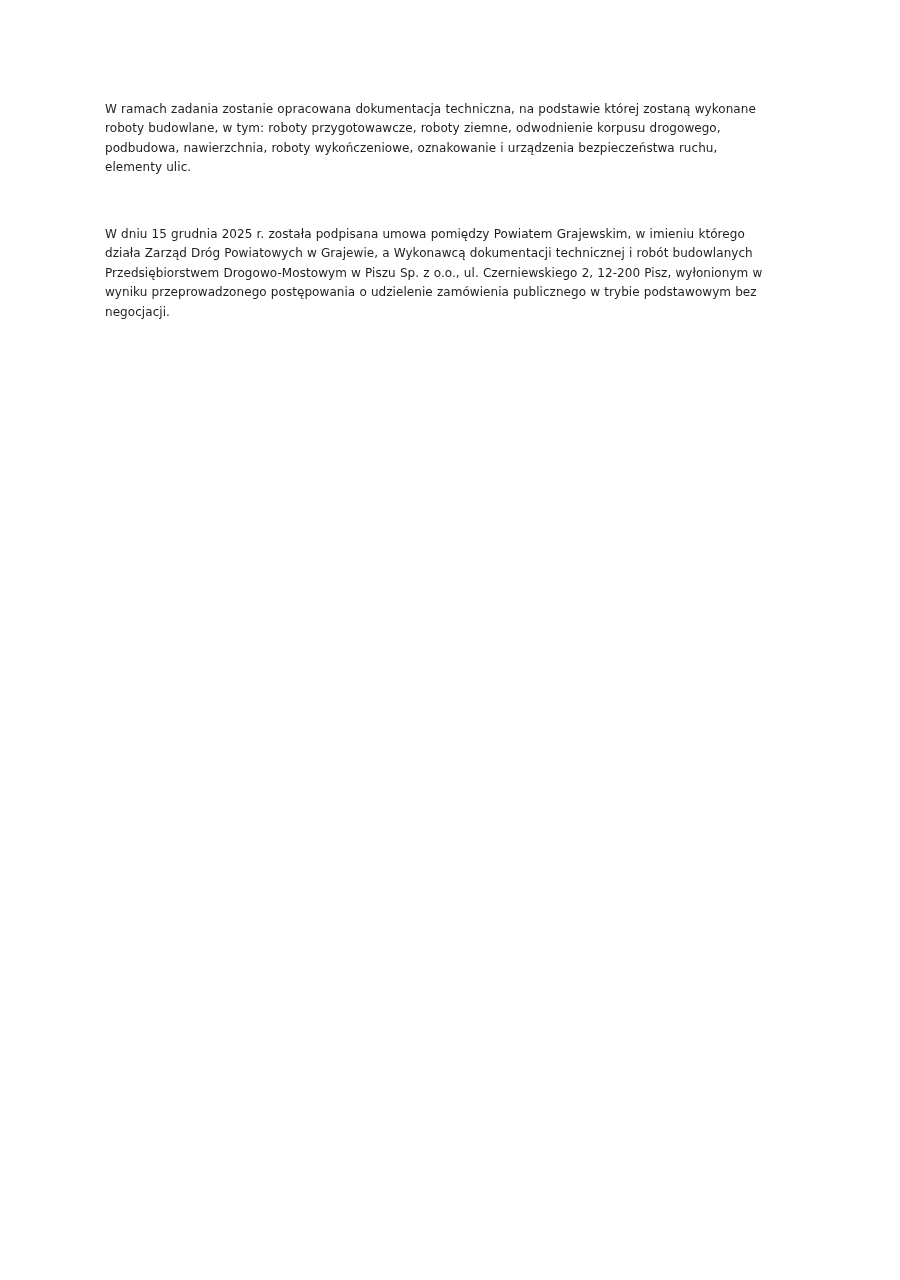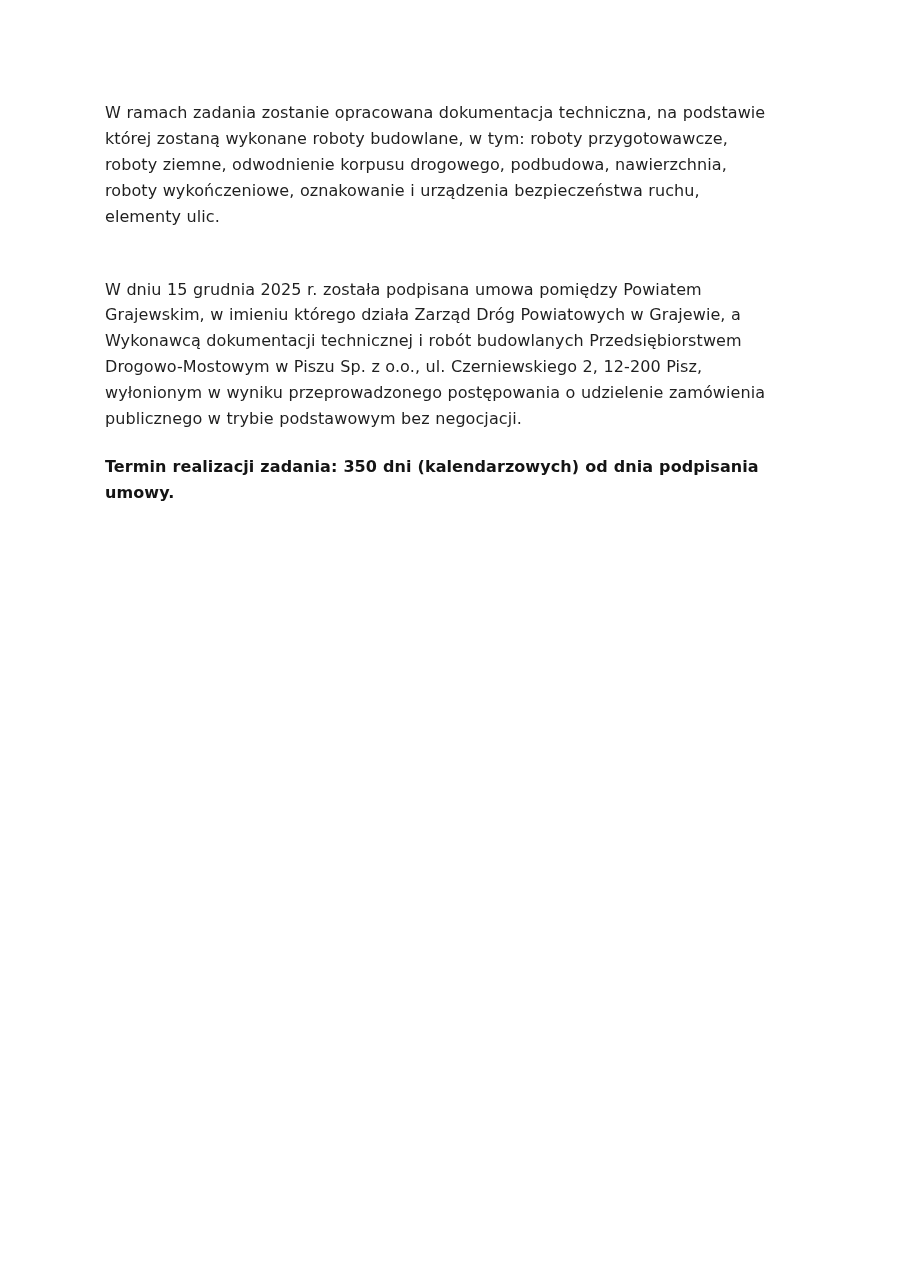--- a/index.html
+++ b/index.html
@@ -24,21 +24,21 @@
     background: #ffffff;
   }
   .content {
     position: absolute;
     left: 105px;
     top: 100px;
     width: 670px;
   }
   p.para {
     margin: 0;
-    font-size: 16px;
+    font-size: 12px;
     line-height: 1.62;
     color: #1f1f1f;
     text-align: left;
     letter-spacing: 0.005em;
     word-spacing: 0.02em;
   }
   .gap-large {
     height: 47px;
   }
   .gap-medium {
@@ -56,16 +56,15 @@
   <div class="content">
 
     <p class="para">W ramach zadania zostanie opracowana dokumentacja techniczna, na podstawie której zostaną wykonane roboty budowlane, w tym: roboty przygotowawcze, roboty ziemne, odwodnienie korpusu drogowego, podbudowa, nawierzchnia, roboty wykończeniowe, oznakowanie i urządzenia bezpieczeństwa ruchu, elementy ulic.</p>
 
     <div class="gap-large"></div>
 
     <p class="para">W dniu 15 grudnia 2025 r. została podpisana umowa pomiędzy Powiatem Grajewskim, w imieniu którego działa Zarząd Dróg Powiatowych w Grajewie, a Wykonawcą dokumentacji technicznej i robót budowlanych Przedsiębiorstwem Drogowo-Mostowym w Piszu Sp. z o.o., ul. Czerniewskiego 2, 12-200 Pisz, wyłonionym w wyniku przeprowadzonego postępowania o udzielenie zamówienia publicznego w trybie podstawowym bez negocjacji.</p>
 
     <div class="gap-medium"></div>
 
-    <p class="para bold">Termin realizacji zadania: 350 dni (kalendarzowych) od dnia podpisania umowy.</p>
 
   </div>
 </div>
 
 </body></html>

